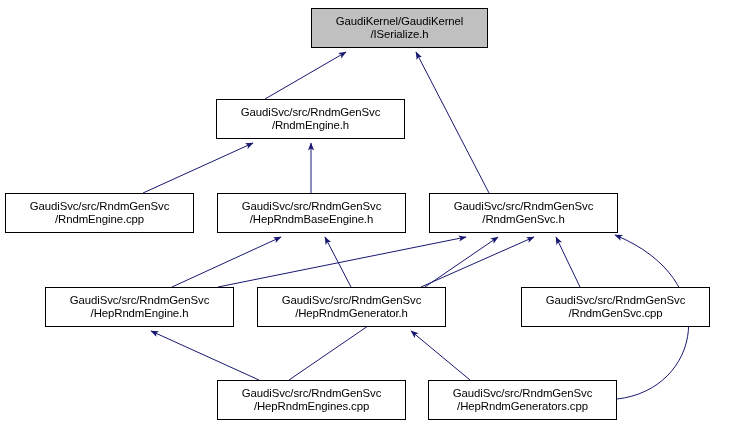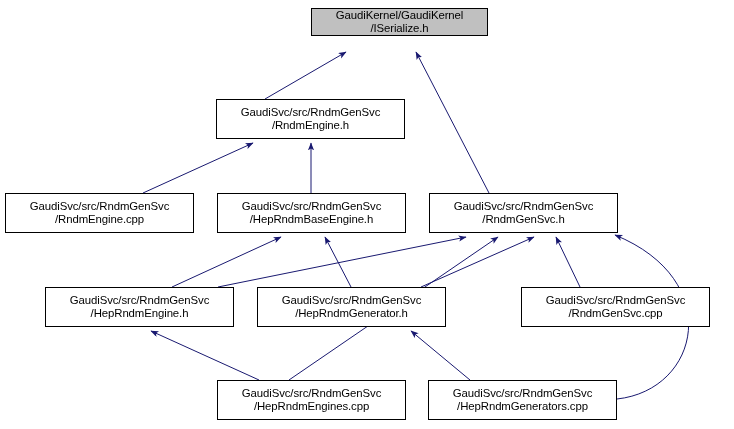--- a/index.html
+++ b/index.html
@@ -64,21 +64,21 @@
         <path d="M 289,380 L 498,237" fill="none" stroke="#191970" stroke-width="1" marker-end="url(#arrowhead)"></path>
         <path d="M 421,287 L 534,237" fill="none" stroke="#191970" stroke-width="1" marker-end="url(#arrowhead)"></path>
         <path d="M 580,287 L 556,237" fill="none" stroke="#191970" stroke-width="1" marker-end="url(#arrowhead)"></path>
         <path d="M 617,399 C 700,390 725,280 615,235" fill="none" stroke="#191970" stroke-width="1" marker-end="url(#arrowhead)"></path>
         <path d="M 259,380 L 151,331" fill="none" stroke="#191970" stroke-width="1" marker-end="url(#arrowhead)"></path>
         <path d="M 470,380 L 411,331" fill="none" stroke="#191970" stroke-width="1" marker-end="url(#arrowhead)"></path>
       </g>
   </svg>
 
   <div id="nodes-group">
-      <div class="node root" style="left: 311px; top: 8px; width: 177px; height: 28px; border-color: rgb(0, 0, 0); background: rgb(192, 192, 192); color: rgb(0, 0, 0);">GaudiKernel/GaudiKernel
+      <div class="node root" style="left: 311px; top: 8px; width: 177px; height: 40px; border-color: rgb(0, 0, 0); background: rgb(192, 192, 192); color: rgb(0, 0, 0);">GaudiKernel/GaudiKernel
 /ISerialize.h</div>
       <div class="node" style="left: 216px; top: 99px; width: 189px; height: 40px; border-color: rgb(0, 0, 0); background: rgb(255, 255, 255); color: rgb(0, 0, 0);">GaudiSvc/src/RndmGenSvc
 /RndmEngine.h</div>
       <div class="node" style="left: 5px; top: 193px; width: 189px; height: 40px; border-color: rgb(0, 0, 0); background: rgb(255, 255, 255); color: rgb(0, 0, 0);">GaudiSvc/src/RndmGenSvc
 /RndmEngine.cpp</div>
       <div class="node" style="left: 217px; top: 193px; width: 189px; height: 40px; border-color: rgb(0, 0, 0); background: rgb(255, 255, 255); color: rgb(0, 0, 0);">GaudiSvc/src/RndmGenSvc
 /HepRndmBaseEngine.h</div>
       <div class="node" style="left: 429px; top: 193px; width: 189px; height: 40px; border-color: rgb(0, 0, 0); background: rgb(255, 255, 255); color: rgb(0, 0, 0);">GaudiSvc/src/RndmGenSvc
 /RndmGenSvc.h</div>
       <div class="node" style="left: 45px; top: 287px; width: 189px; height: 40px; border-color: rgb(0, 0, 0); background: rgb(255, 255, 255); color: rgb(0, 0, 0);">GaudiSvc/src/RndmGenSvc

